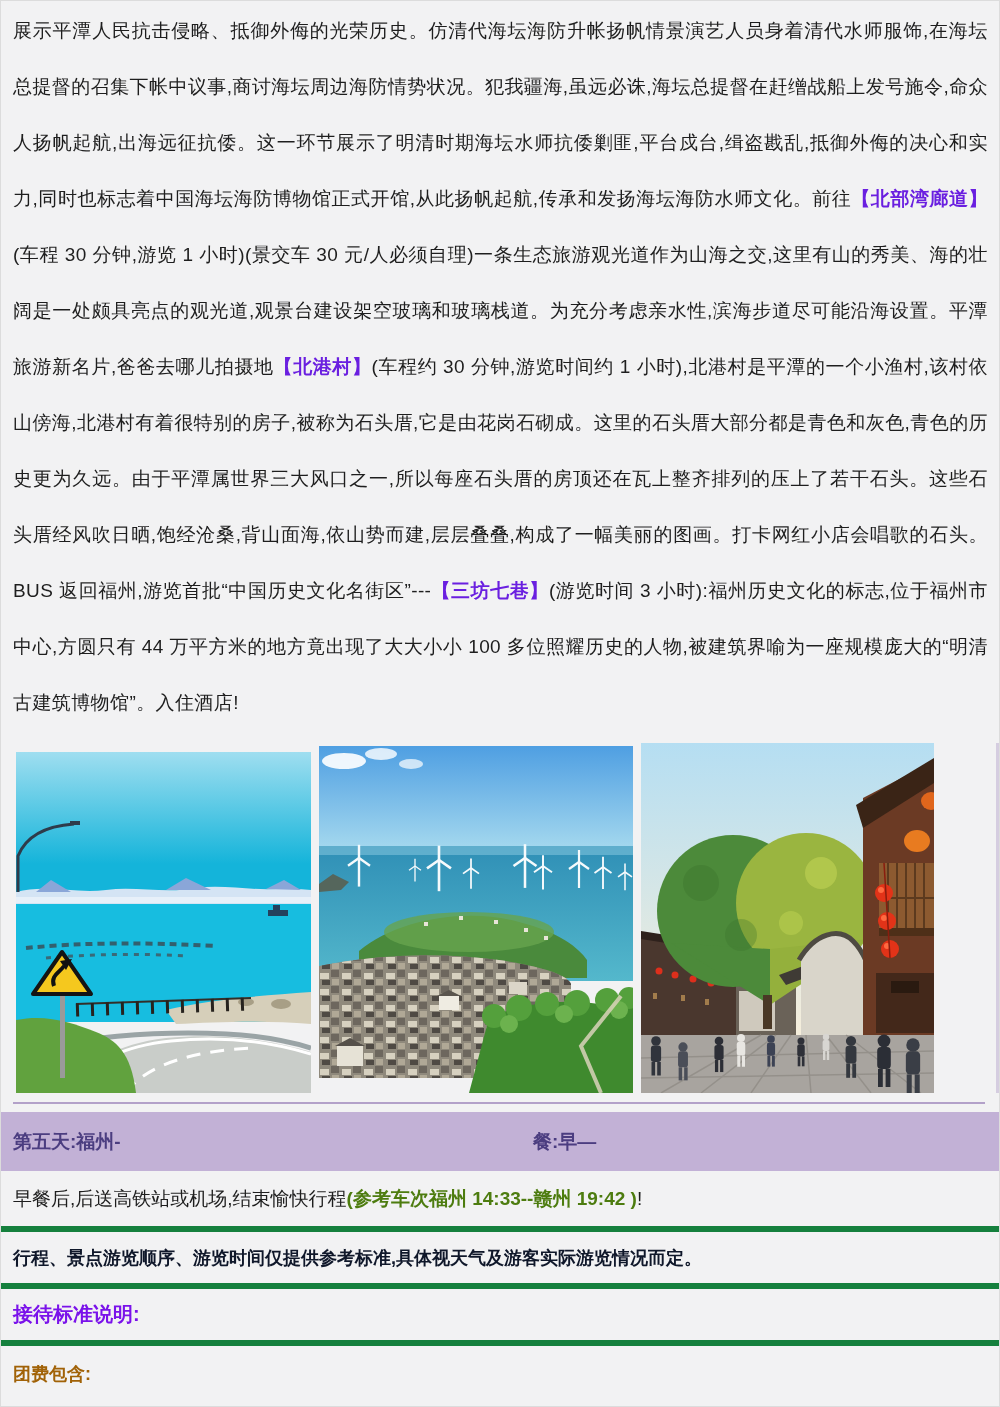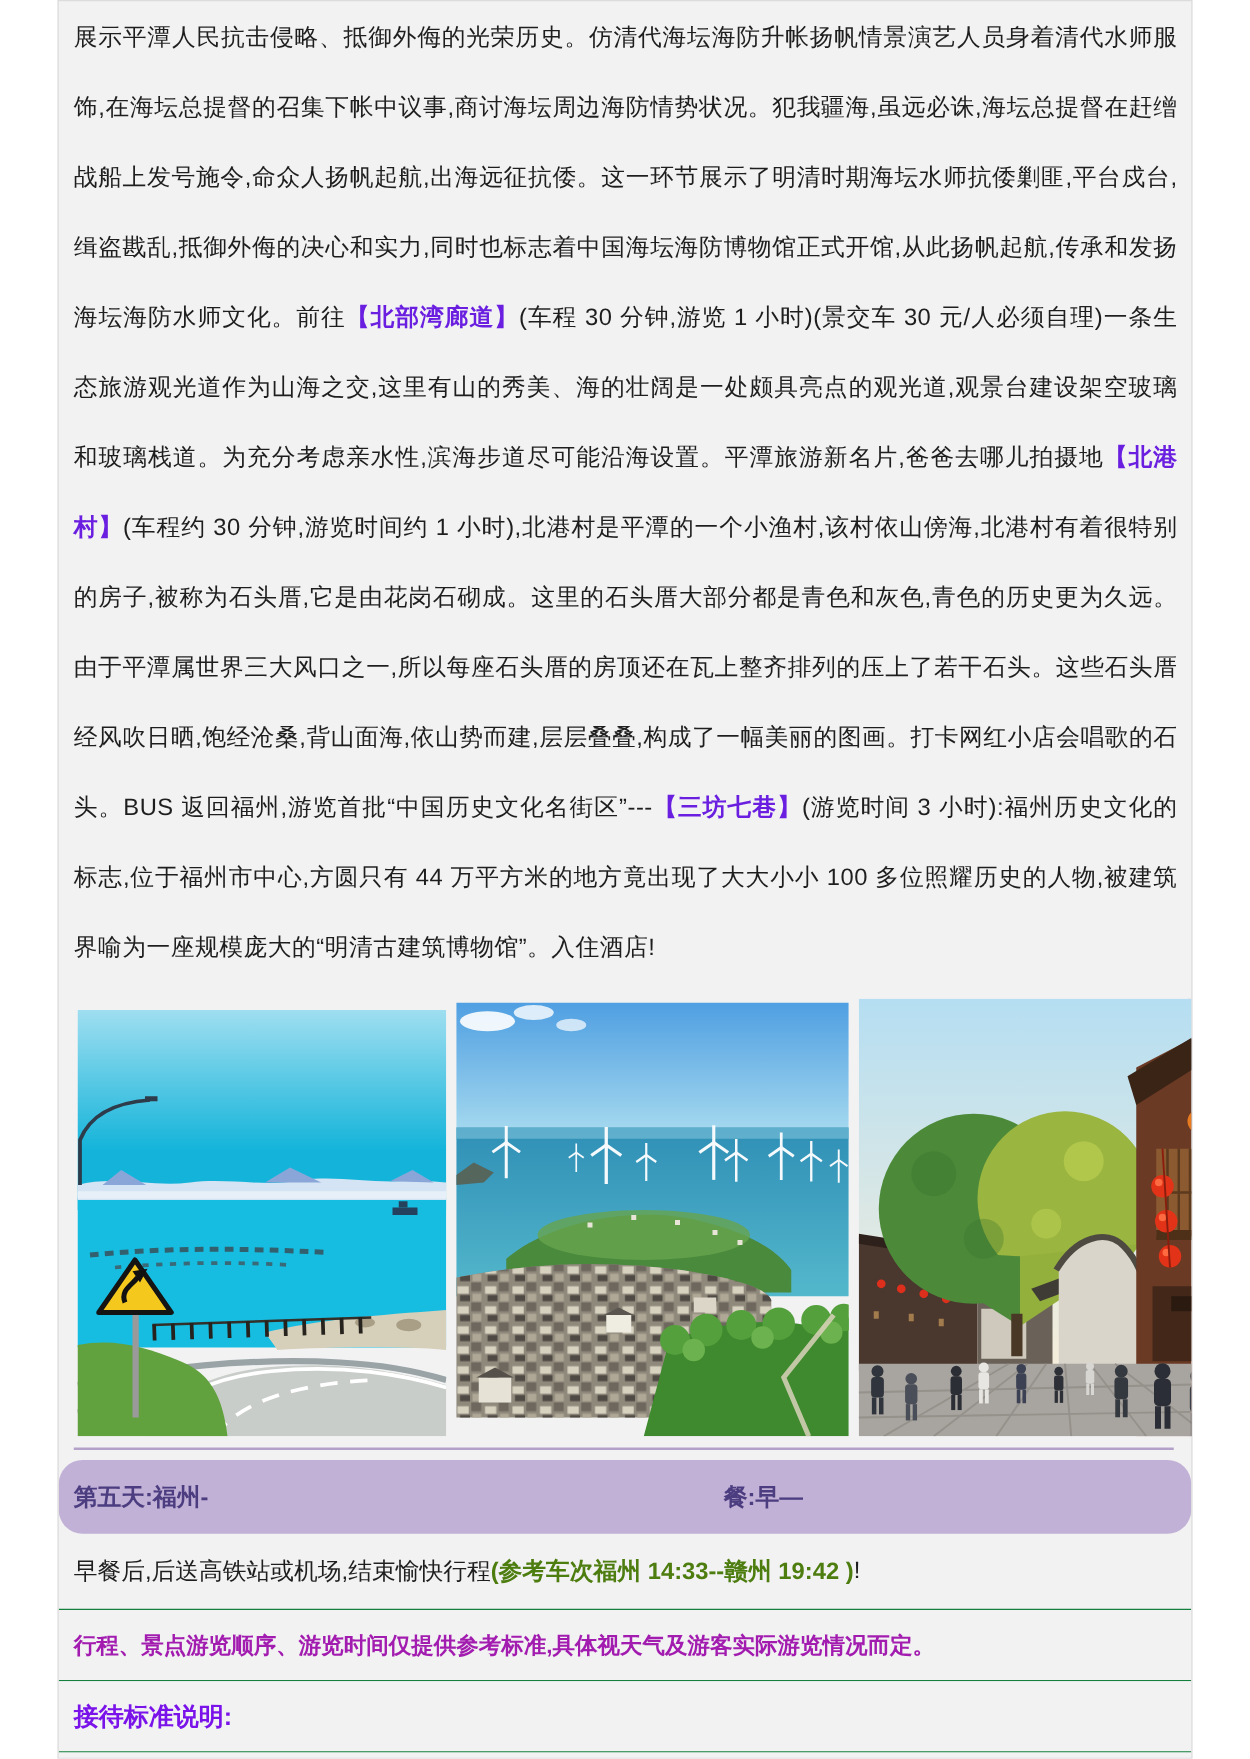--- a/index.html
+++ b/index.html
@@ -1,18 +1,18 @@
 <!DOCTYPE html>
 <html><head>
 <meta charset="utf-8">
 <style>
   html,body { margin:0; padding:0; background:#ffffff; }
   body { font-family:"Liberation Sans","DejaVu Sans",sans-serif; }
   .page {
-    width:908px; height:1407px; margin:0 auto; box-sizing:border-box;
+    width:1000px; height:1407px; margin:0 auto; box-sizing:border-box;
     background:#f2f2f3; border:1px solid #dcdcdc; overflow:hidden; position:relative;
   }
   
   .itinerary {
     padding:2px 11px 0 12px;
     font-size:19px; line-height:56px; color:#1e1e1e;
     text-align:justify; text-justify:inter-character;
     letter-spacing:.4px;
   }
   .hl { color:#6a1fe0; font-weight:bold; }
@@ -21,32 +21,32 @@
     margin-top:12px; padding-left:15px; height:350px;
     display:flex; align-items:flex-end; gap:8px;
     border-right:3px solid #d5cde0;
   }
   figure { margin:0; }
   svg.photo { display:block; }
   .photo-sep { border:none; border-top:2px solid #b3a1c9; margin:9px 14px 0 12px; }
   
   .banner {
     margin-top:8px; height:59px; background:#c2b1d6; position:relative;
-    color:#4b3d80; font-weight:bold; font-size:19px;border-radius:19px;
+    color:#4b3d80; font-weight:bold; font-size:19px;
   }
   .banner .day   { position:absolute; left:12px;  top:50%; transform:translateY(-50%); }
   .banner .meals { position:absolute; left:532px; top:50%; transform:translateY(-50%); }
   
   .row {
     box-sizing:border-box; padding:0 12px; display:flex; align-items:center;
-    font-size:19px; color:#1e1e1e; border-bottom:1px solid #15803d; background:#f2f2f3;
+    font-size:19px; color:#1e1e1e; border-bottom:6px solid #15803d; background:#f2f2f3;
   }
   .row.departure { height:61px; }
   .red { color:#4d7c0f; font-weight:bold; }
-  .row.notice    { height:57px; font-weight:bold; color:#a21caf; font-size:18px; }
+  .row.notice    { height:57px; font-weight:bold; color:#0f172a; font-size:18px; }
   .row.reception { height:57px; font-weight:bold; color:#7a12ea; font-size:20px; }
   .row.fee       { height:56px; font-weight:bold; color:#a16207; font-size:18px; border-bottom:none; }
 </style>
 </head>
 <body>
 
 <div class="page">
 
   <div class="itinerary">
     <span>展示平潭人民抗击侵略、抵御外侮的光荣历史。仿清代海坛海防升帐扬帆情景演艺人员身着清代水师服饰,在海坛总提督的召集下帐中议事,商讨海坛周边海防情势状况。犯我疆海,虽远必诛,海坛总提督在赶缯战船上发号施令,命众人扬帆起航,出海远征抗倭。这一环节展示了明清时期海坛水师抗倭剿匪,平台戍台,缉盗戡乱,抵御外侮的决心和实力,同时也标志着中国海坛海防博物馆正式开馆,从此扬帆起航,传承和发扬海坛海防水师文化。前往</span><span class="hl">【北部湾廊道】</span><span>(车程 30 分钟,游览 1 小时)(景交车 30 元/人必须自理)一条生态旅游观光道作为山海之交,这里有山的秀美、海的壮阔是一处颇具亮点的观光道,观景台建设架空玻璃和玻璃栈道。为充分考虑亲水性,滨海步道尽可能沿海设置。平潭旅游新名片,爸爸去哪儿拍摄地</span><span class="hl">【北港村】</span><span>(车程约 30 分钟,游览时间约 1 小时),北港村是平潭的一个小渔村,该村依山傍海,北港村有着很特别的房子,被称为石头厝,它是由花岗石砌成。这里的石头厝大部分都是青色和灰色,青色的历史更为久远。由于平潭属世界三大风口之一,所以每座石头厝的房顶还在瓦上整齐排列的压上了若干石头。这些石头厝经风吹日晒,饱经沧桑,背山面海,依山势而建,层层叠叠,构成了一幅美丽的图画。打卡网红小店会唱歌的石头。BUS 返回福州,游览首批“中国历史文化名街区”---</span><span class="hl">【三坊七巷】</span><span>(游览时间 3 小时):福州历史文化的标志,位于福州市中心,方圆只有 44 万平方米的地方竟出现了大大小小 100 多位照耀历史的人物,被建筑界喻为一座规模庞大的“明清古建筑博物馆”。入住酒店!</span>

